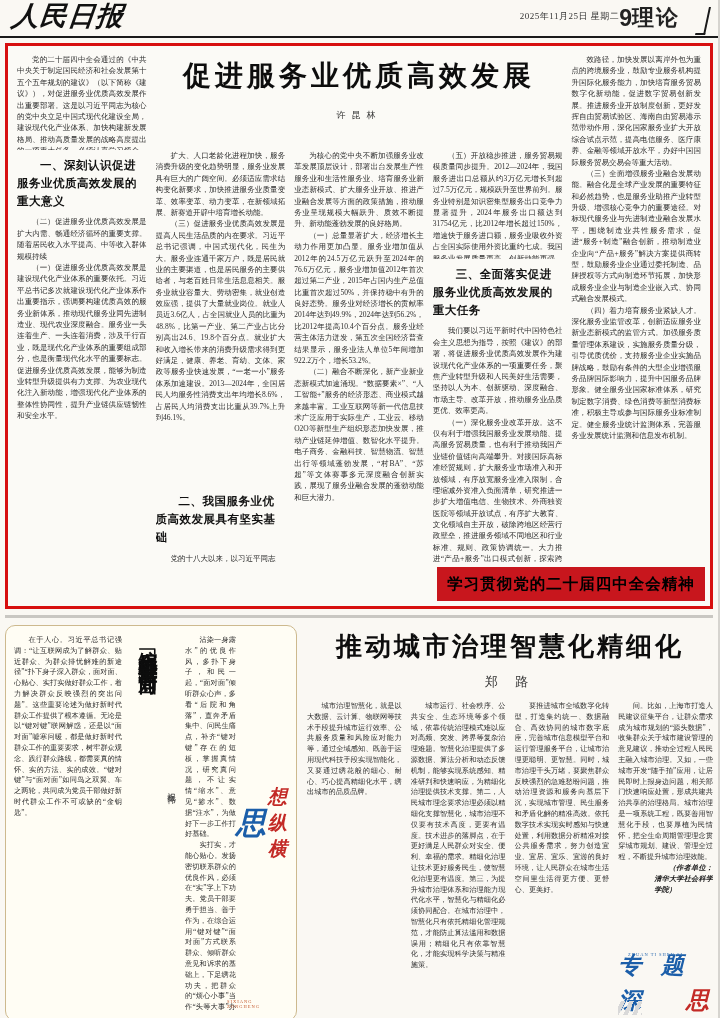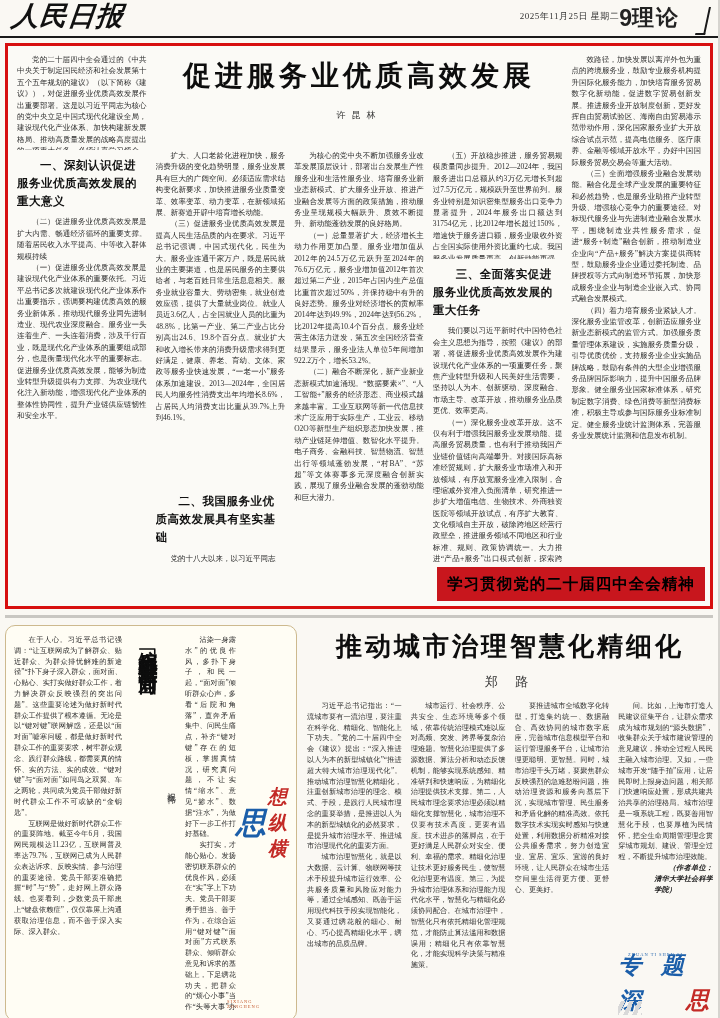--- a/index.html
+++ b/index.html
@@ -165,21 +165,20 @@
   <div class="study-banner">学习贯彻党的二十届四中全会精神</div>
 </div>
 
 <div class="divider"></div>
 
 <div class="bottom">
 
   <div class="sx-box">
     <div class="sx-col sx-left">
         <p class="para">在于人心。习近平总书记强调：“让互联网成为了解群众、贴近群众、为群众排忧解难的新途径”“扑下身子深入群众，面对面、心贴心、实打实做好群众工作，着力解决群众反映强烈的突出问题”。这些重要论述为做好新时代群众工作提供了根本遵循。无论是以“键对键”联网解惑，还是以“面对面”嘘寒问暖，都是做好新时代群众工作的重要要求，树牢群众观念、践行群众路线，都需要真的情怀、实的方法、实的成效。“键对键”与“面对面”如同鸟之双翼、车之两轮，共同成为党员干部做好新时代群众工作不可或缺的“金钥匙”。</p>
-        <p class="para">互联网是做好新时代群众工作的重要阵地。截至今年6月，我国网民规模达11.23亿，互联网普及率达79.7%，互联网已成为人民群众表达诉求、反映实情、参与治理的重要途径。党员干部要准确把握“时”与“势”，走好网上群众路线。也要看到，少数党员干部患上“键盘依赖症”，仅仅靠屏上沟通获取治理信息，而不善于深入实际、深入群众。</p>
       </div>
     <div class="sx-title">综合用好「键对键」与「面对面」</div>
     <div class="sx-author">祝振伟</div>
     <div class="sx-right">
       <div class="sx-col clip">
           <p class="para">沾染一身露水”的优良作风，多扑下身子，和民一起，“面对面”倾听群众心声，多看“后院和角落”，直奔矛盾集中、问民生痛点，补齐“键对键”存在的短板，掌握真情况，研究真问题，不让实情“缩水”、意见“掺水”、数据“注水”，为做好下一步工作打好基础。</p>
           <p class="para">实打实，才能心贴心。发扬密切联系群众的优良作风，必须在“实”字上下功夫。党员干部要勇于担当、善于作为，在综合运用“键对键”“面对面”方式联系群众、倾听群众意见和诉求的基础上，下足绣花功夫，把群众的“烦心小事”当作“头等大事”办细办实，不断探索为民服务的新路径新方法，及时回应人民群众合理诉求，切实把好事办好、实事办实、难事办妥。</p>
           <p class="para">为政以正，树德以实，既是政治标准，也是行为准绳。做好新时代群众工作，必须完善干部考核评价机制，鼓励干部担当作为，让实干实绩被看见，对“电子衣冠”式形式主义坚决纠治。</p>
         </div>
       <div class="sx-label">
@@ -189,21 +188,20 @@
       </div>
     </div>
   </div>
 
   <div class="city">
     <div class="city-title">推动城市治理智慧化精细化</div>
     <div class="city-author">郑  路</div>
     <div class="city-grid">
       <div class="city-col">
         <div class="clip">
-            <p class="para">习近平总书记指出：“一流城市要有一流治理，要注重在科学化、精细化、智能化上下功夫。”党的二十届四中全会《建议》提出：“深入推进以人为本的新型城镇化”“推进超大特大城市治理现代化”。推动城市治理智慧化精细化，注重创新城市治理的理念、模式、手段，是践行人民城市理念的重要举措，是推进以人为本的新型城镇化的必然要求，是提升城市治理水平、推进城市治理现代化的重要方面。</p>
             <p class="para">城市治理智慧化，就是以大数据、云计算、物联网等技术手段提升城市运行效率、公共服务质量和风险应对能力等，通过全域感知、既善于运用现代科技手段实现智能化，又要通过绣花般的细心、耐心、巧心提高精细化水平，绣出城市的品质品牌。</p>
           </div>
       </div>
       <div class="city-col">
         <div class="clip">
             <p class="para">城市运行、社会秩序、公共安全、生态环境等多个领域，依靠传统治理模式难以应对高频、突发、跨界等复杂治理难题。智慧化治理提供了多源数据、算法分析和动态反馈机制，能够实现系统感知、精准研判和快速响应，为精细化治理提供技术支撑。第二，人民城市理念要求治理必须以精细化支撑智慧化，城市治理不仅要有技术高度，更要有温度。技术进步的落脚点，在于更好满足人民群众对安全、便利、幸福的需求。精细化治理让技术更好服务民生，使智慧化治理更有温度。第三，为提升城市治理体系和治理能力现代化水平，智慧化与精细化必须协同配合。在城市治理中，智慧化只有依托精细化管理规范，才能防止算法滥用和数据误用；精细化只有依靠智慧化，才能实现科学决策与精准施策。</p>
           </div>
       </div>
       <div class="city-col">
         <div class="clip">

